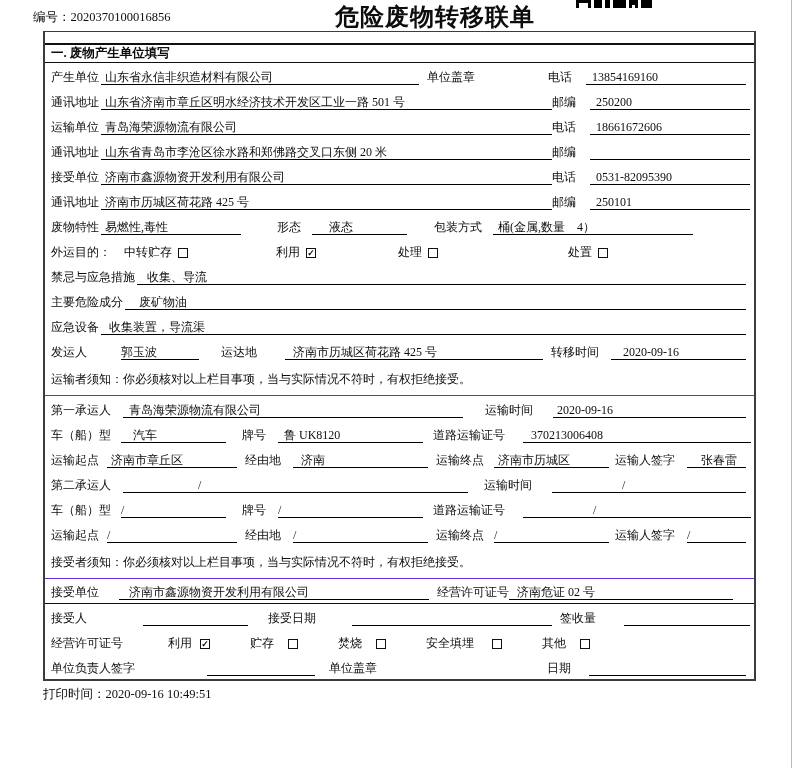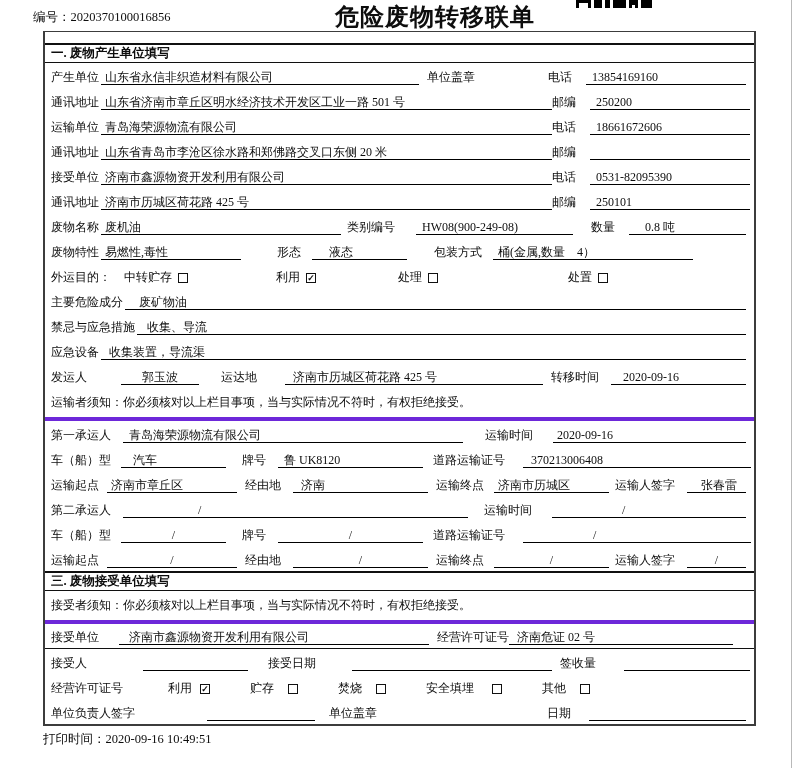--- a/index.html
+++ b/index.html
@@ -22,27 +22,27 @@
 
   
   .tbl{margin-left:43px;width:713px;box-sizing:border-box;
        border:2px solid #3c3c3c;border-top-width:1px;background:#fff;}
   .gap{height:11px;}
   .sech{height:20px;line-height:17px;font-size:12.5px;font-weight:bold;padding-left:6px;
         border-top:2px solid #101010;border-bottom:1px solid #101010;box-sizing:border-box;}
   .row{display:flex;align-items:flex-end;height:25px;box-sizing:border-box;
        padding:0 8px 3px 6px;}
   .notice{display:flex;align-items:center;height:33px;box-sizing:border-box;
-       padding:0 8px 0 6px;border-bottom:4px solid #6d28d9;}
+       padding:0 8px 0 6px;border-bottom:1px solid #6d28d9;}
   .bb{border-bottom:1px solid #101010;}
   .lbl{white-space:nowrap;line-height:15px;flex:none;}
   .u{display:inline-block;flex:none;border-bottom:1px solid #000;height:15px;line-height:14px;
      white-space:nowrap;overflow:hidden;box-sizing:border-box;}
   .uf{flex:1 1 auto;}
-  .ctr{text-align:center;}
+  .ctr{}
   .cb{flex:none;width:10px;height:10px;border:1px solid #111;box-sizing:border-box;
       margin-bottom:2px;font-size:9px;line-height:8px;text-align:center;font-weight:bold;}
 
   
   .foot{margin:5px 0 0 43px;font-size:12.5px;white-space:nowrap;}
 </style>
 </head>
 <body>
 
 <div class="page">
@@ -95,28 +95,20 @@
       <span class="u" style="width:160px;padding-left:6px;">0531-82095390</span>
     </div>
 
     <div class="row">
       <span class="lbl">通讯地址</span>
       <span class="u" style="margin-left:2px;width:451px;padding-left:4px;">济南市历城区荷花路 425 号</span>
       <span class="lbl" style="margin-left:auto;margin-right:14px;">邮编</span>
       <span class="u" style="width:160px;padding-left:6px;">250101</span>
     </div>
 
-    <div class="row">
-      <span class="lbl">废物名称</span>
-      <span class="u" style="margin-left:2px;width:240px;padding-left:4px;">废机油</span>
-      <span class="lbl" style="margin-left:6px;">类别编号</span>
-      <span class="u" style="margin-left:21px;width:157px;padding-left:6px;">HW08(900-249-08)</span>
-      <span class="lbl" style="margin-left:18px;">数量</span>
-      <span class="u uf" style="margin-left:14px;padding-left:16px;">0.8 吨</span>
-    </div>
 
     <div class="row">
       <span class="lbl">废物特性</span>
       <span class="u" style="margin-left:2px;width:140px;padding-left:4px;">易燃性,毒性</span>
       <span class="lbl" style="margin-left:36px;">形态</span>
       <span class="u" style="margin-left:11px;width:95px;padding-left:17px;">液态</span>
       <span class="lbl" style="margin-left:27px;">包装方式</span>
       <span class="u" style="margin-left:11px;width:200px;padding-left:5px;">桶(金属,数量　4）</span>
     </div>
 
@@ -126,27 +118,27 @@
       <span class="cb" style="margin-left:6px;"></span>
       <span class="lbl" style="margin-left:88px;">利用</span>
       <span class="cb" style="margin-left:6px;">✓</span>
       <span class="lbl" style="margin-left:82px;">处理</span>
       <span class="cb" style="margin-left:6px;"></span>
       <span class="lbl" style="margin-left:130px;">处置</span>
       <span class="cb" style="margin-left:6px;"></span>
     </div>
 
     <div class="row">
+      <span class="lbl">禁忌与应急措施</span>
+      <span class="u uf" style="margin-left:2px;padding-left:10px;">收集、导流</span>
+    </div>
+
+    <div class="row">
       <span class="lbl">主要危险成分</span>
       <span class="u uf" style="margin-left:2px;padding-left:14px;">废矿物油</span>
-    </div>
-
-    <div class="row">
-      <span class="lbl">禁忌与应急措施</span>
-      <span class="u uf" style="margin-left:2px;padding-left:10px;">收集、导流</span>
     </div>
 
     <div class="row">
       <span class="lbl">应急设备</span>
       <span class="u uf" style="margin-left:2px;padding-left:8px;">收集装置，导流渠</span>
     </div>
 
     <div class="row">
       <span class="lbl">发运人</span>
       <span class="u ctr" style="margin-left:34px;width:78px;">郭玉波</span>
@@ -208,21 +200,20 @@
       <span class="lbl">运输起点</span>
       <span class="u ctr" style="margin-left:8px;width:130px;">/</span>
       <span class="lbl" style="margin-left:8px;">经由地</span>
       <span class="u ctr" style="margin-left:12px;width:135px;">/</span>
       <span class="lbl" style="margin-left:8px;">运输终点</span>
       <span class="u ctr" style="margin-left:10px;width:115px;">/</span>
       <span class="lbl" style="margin-left:6px;">运输人签字</span>
       <span class="u uf ctr" style="margin-left:12px;">/</span>
     </div>
 
-    <div class="sech">三. 废物接受单位填写</div>
 
     <div class="notice">
       <span>接受者须知：你必须核对以上栏目事项，当与实际情况不符时，有权拒绝接受。</span>
     </div>
 
     <div class="row bb">
       <span class="lbl">接受单位</span>
       <span class="u" style="margin-left:20px;width:310px;padding-left:10px;">济南市鑫源物资开发利用有限公司</span>
       <span class="lbl" style="margin-left:8px;">经营许可证号</span>
       <span class="u" style="width:224px;padding-left:8px;">济南危证 02 号</span>

